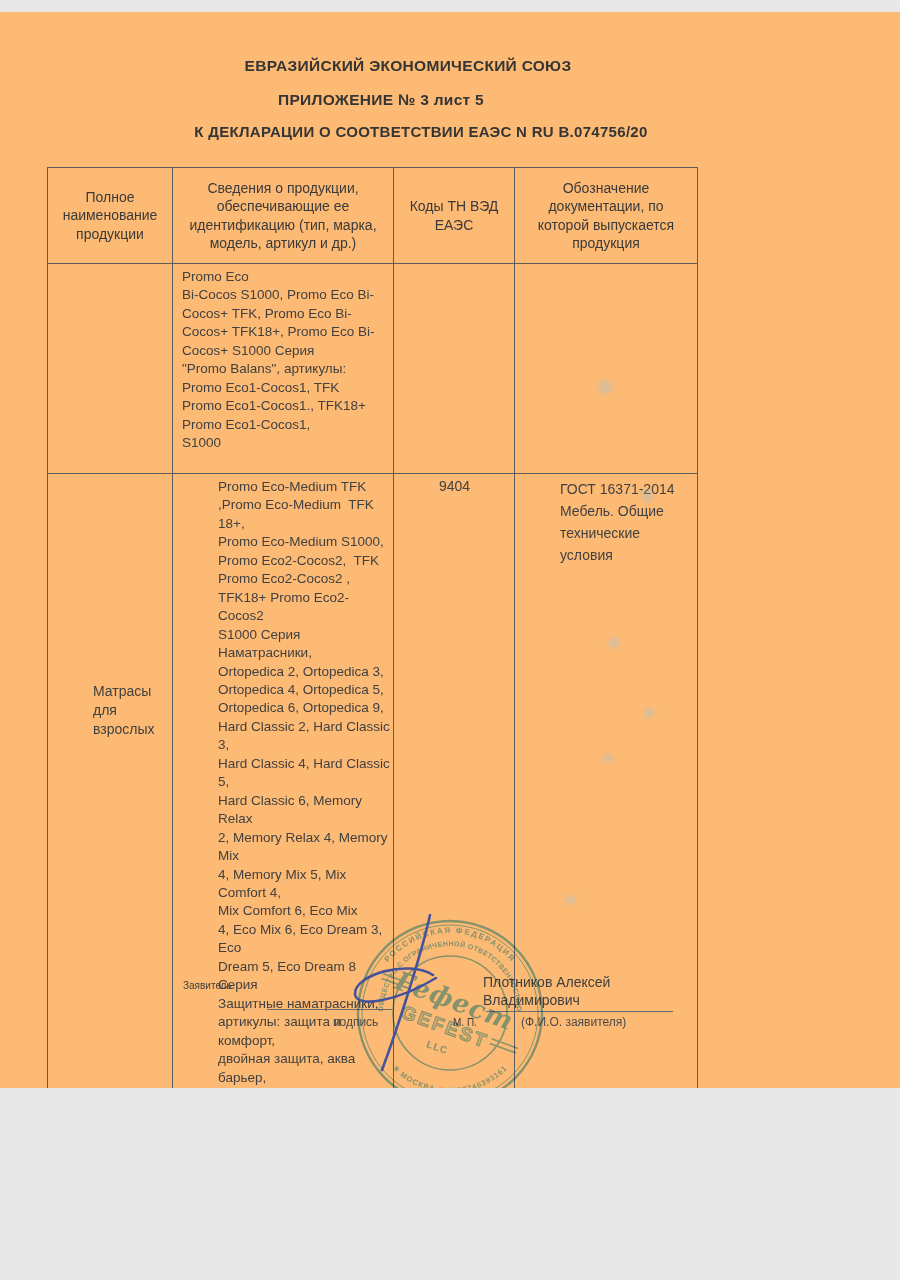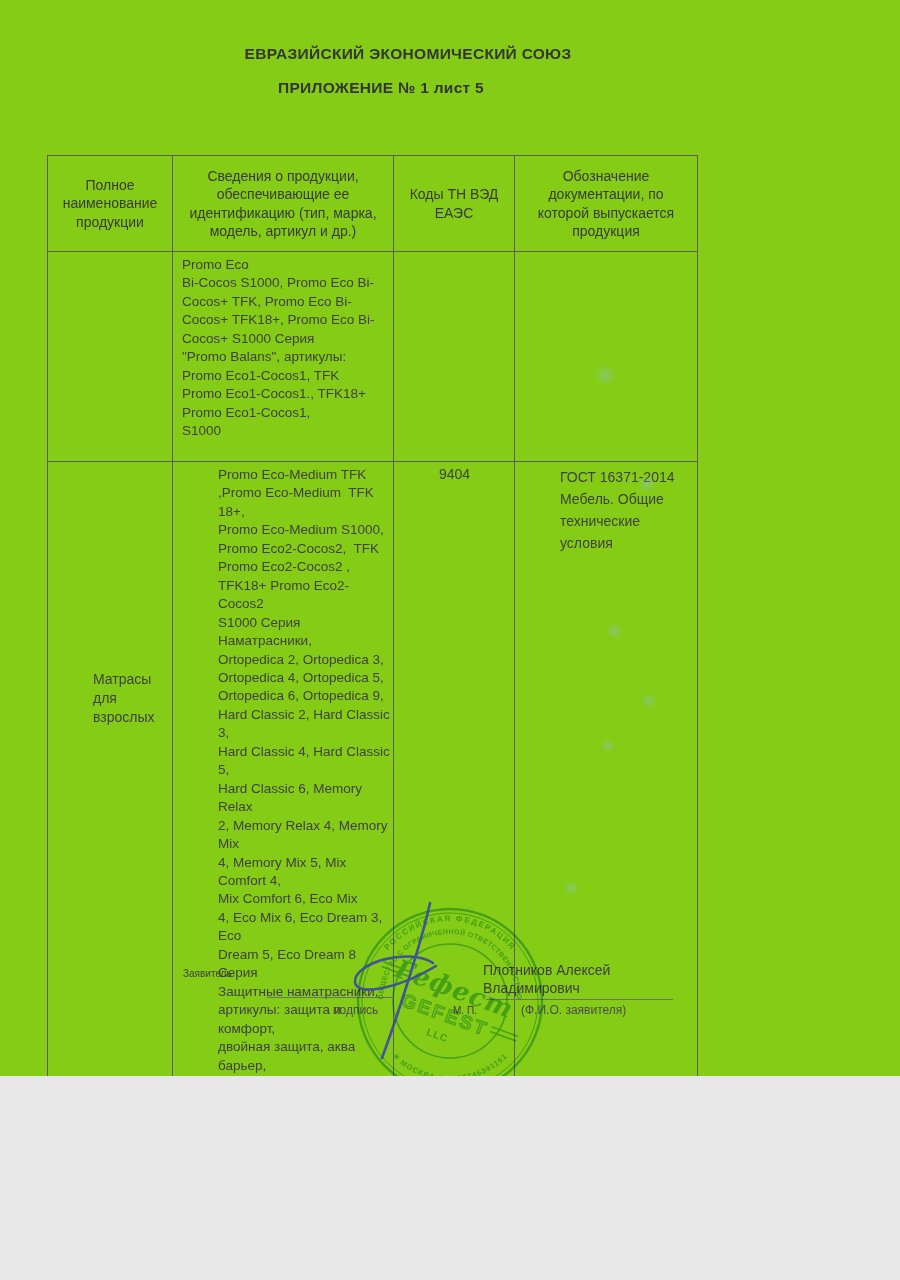--- a/index.html
+++ b/index.html
@@ -1,20 +1,20 @@
 <!DOCTYPE html>
 <html><head>
 <meta charset="utf-8">
 <style>
   html,body{margin:0;padding:0;background:#e8e8e8;}
   .page{
     position:relative;
     width:900px;height:1076px;
-    margin:0 auto;
-    background:#84cc16;
+    margin:12px auto;
+    background:#fdba74;
     font-family:"Liberation Sans",sans-serif;
     color:#3e3e3e;
     overflow:hidden;
   }
   .hdr{
     position:absolute;
     text-align:center;
     font-weight:bold;
     font-size:15.5px;
     letter-spacing:.3px;
@@ -96,21 +96,22 @@
 
   .speck{position:absolute;border-radius:50%;pointer-events:none;
     background:radial-gradient(circle,rgba(140,195,232,.38) 0%,rgba(140,195,232,0) 70%);}
 </style>
 </head>
 <body>
 
 <div class="page">
 
   <div class="hdr h1">ЕВРАЗИЙСКИЙ ЭКОНОМИЧЕСКИЙ СОЮЗ</div>
-  <div class="hdr h2">ПРИЛОЖЕНИЕ № 1 лист 5</div>
+  <div class="hdr h2">ПРИЛОЖЕНИЕ № 3 лист 5</div>
+  <div class="hdr h3">К ДЕКЛАРАЦИИ О СООТВЕТСТВИИ ЕАЭС N RU В.074756/20</div>
 
   <table class="doc-table">
     <colgroup>
       <col style="width:125px">
         <col style="width:221px">
         <col style="width:121px">
         <col style="width:183px">
     </colgroup>
     <thead>
       <tr>

